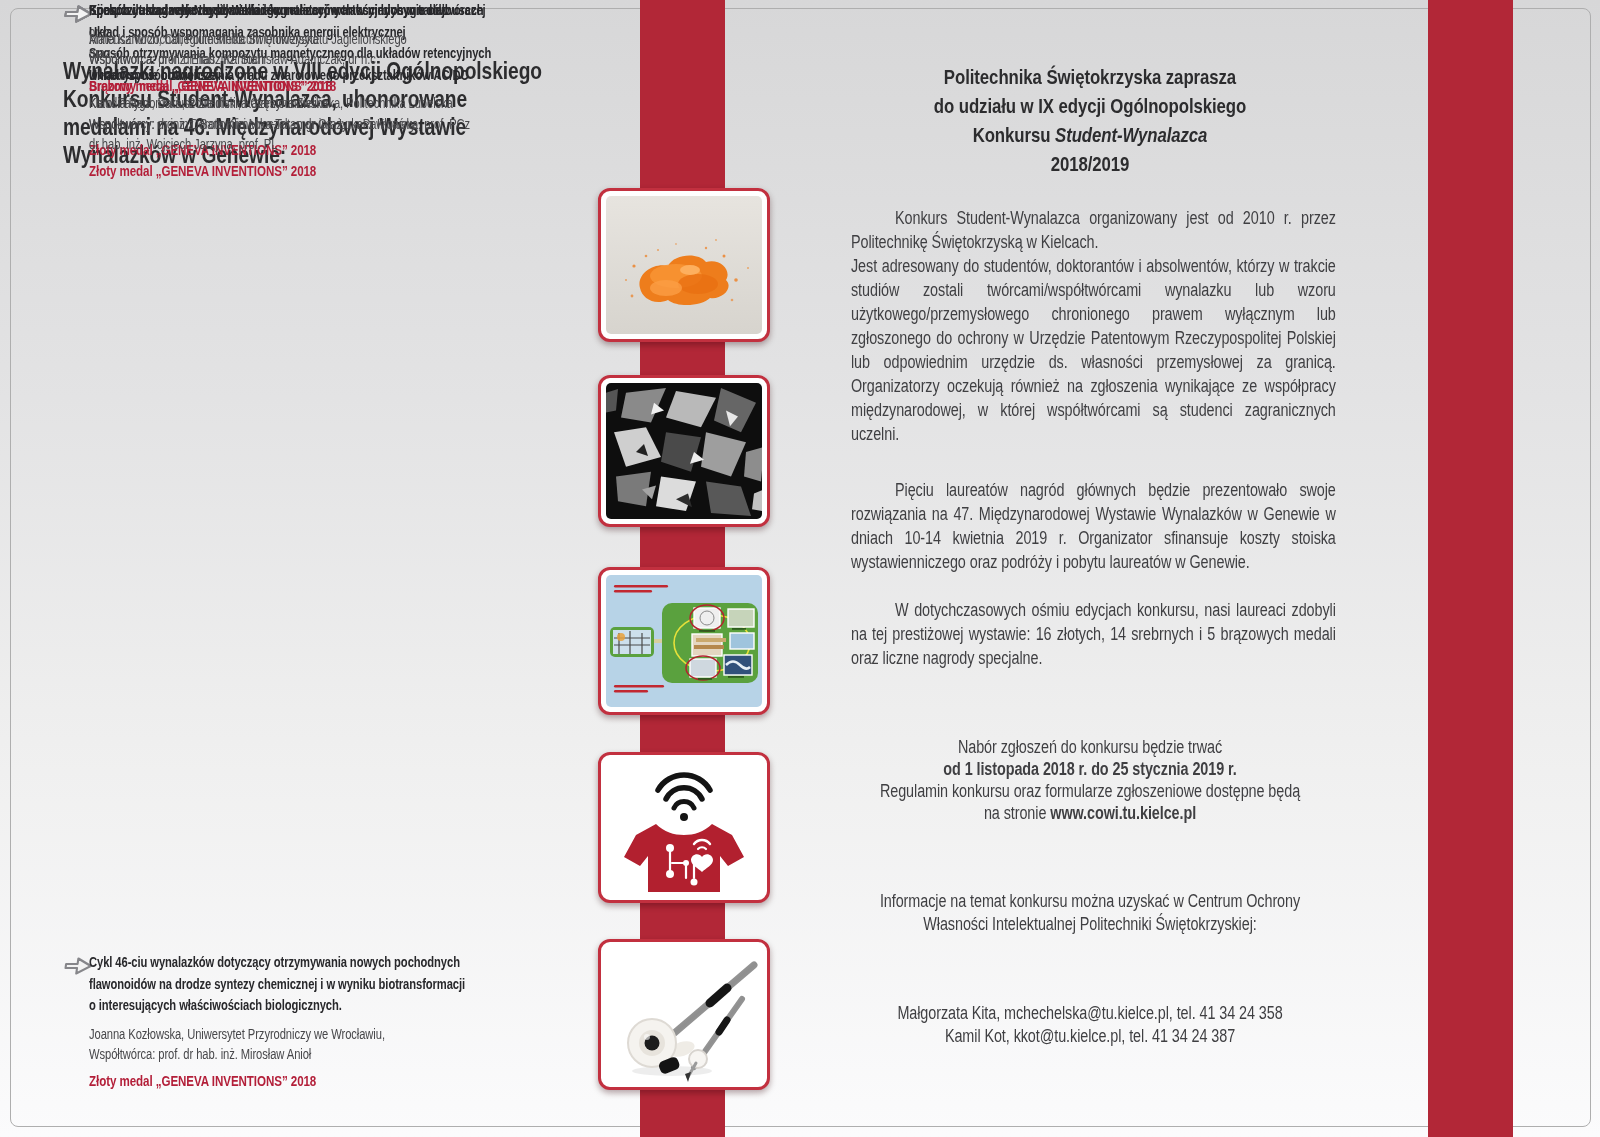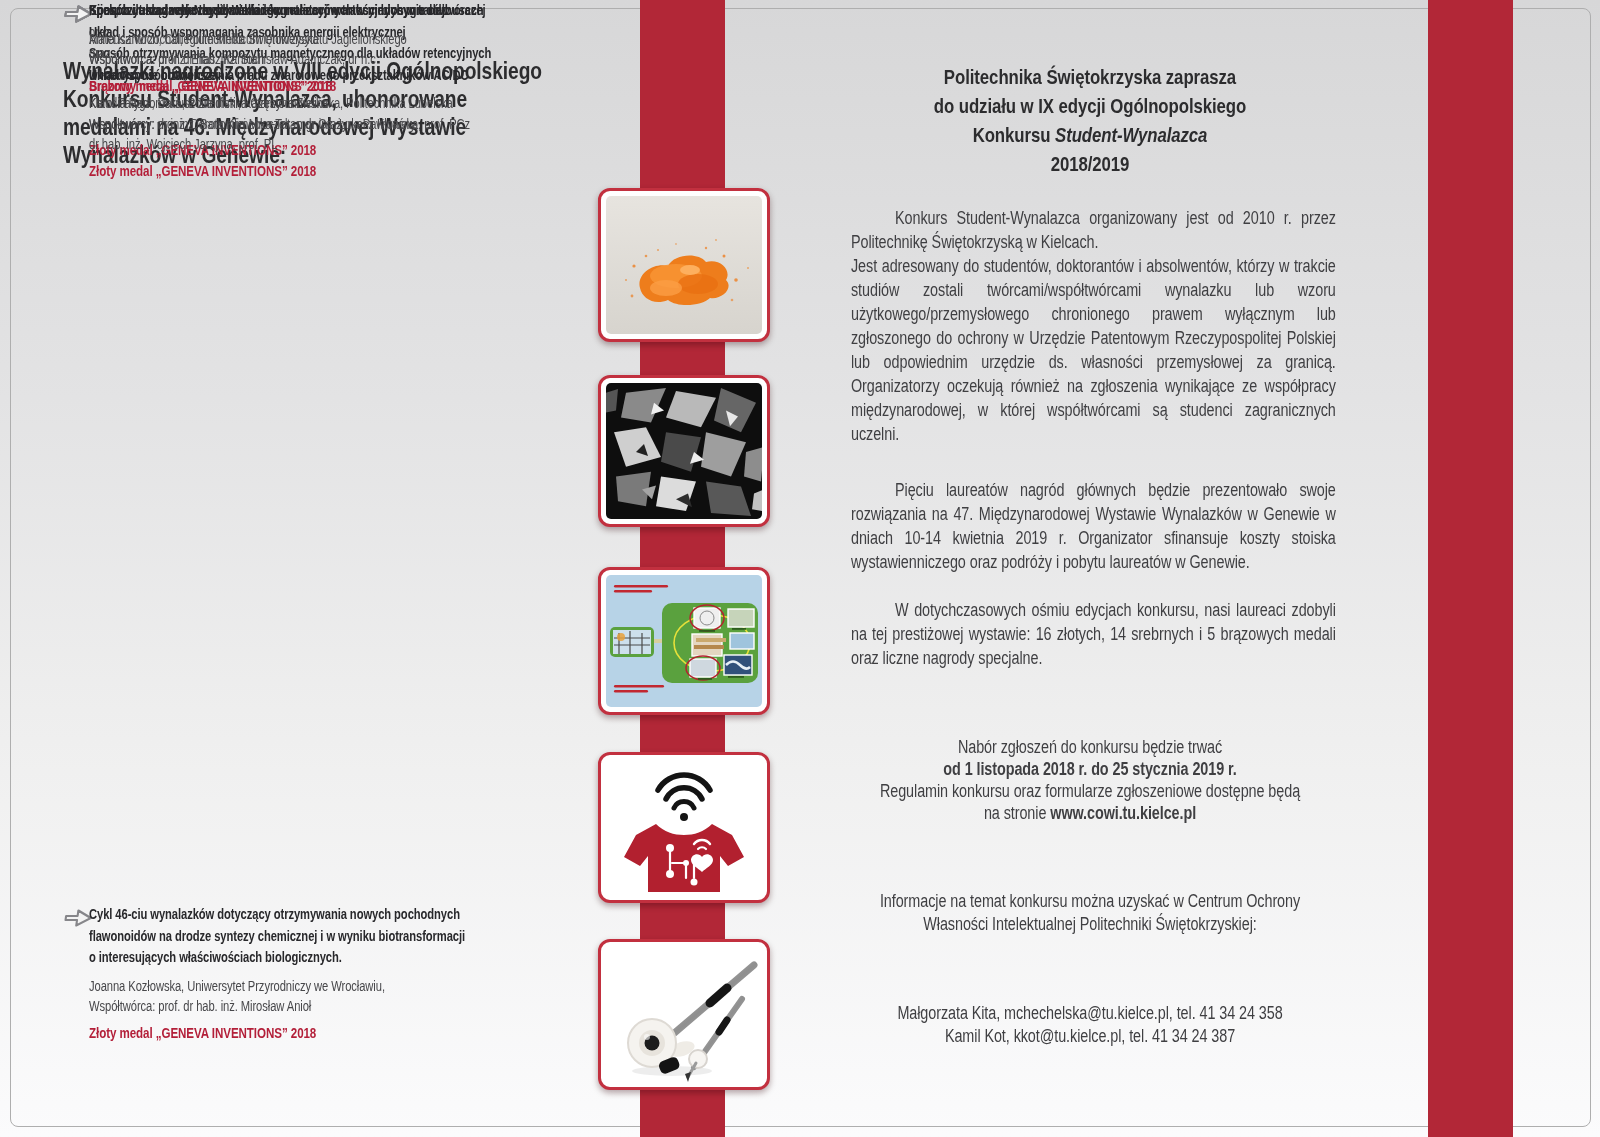--- a/index.html
+++ b/index.html
@@ -16,21 +16,21 @@
   
   .cond{transform:scaleX(0.8); transform-origin:0 0; letter-spacing:-0.1px;}
   
   .left-heading{position:absolute; left:63px; top:57px; width:700px;
     font-size:24px; font-weight:bold; line-height:28px; color:#2c2c2e; z-index:2;}
   .entry{position:absolute; left:63px; display:flex; align-items:flex-start; z-index:2;}
   .entry:nth-of-type(1){top:203px}
   .entry:nth-of-type(2){top:387px}
   .entry:nth-of-type(3){top:588px}
   .entry:nth-of-type(4){top:805px}
-  .entry:nth-of-type(5){top:904px}
+  .entry:nth-of-type(5){top:952px}
   .arrow{flex:0 0 auto; margin:2px 0 0 0;}
   .entry-text{width:570px; font-size:14px; line-height:21.5px; margin-left:-4px;}
   .entry-text .t-line.bold{font-weight:bold; color:#28282b;}
   .entry-text .t-line.reg{font-weight:normal; color:#47474a;}
   .entry-text .authors{margin-top:7px; line-height:20.5px; color:#47474a;}
   .entry-text .medal{margin-top:6px; font-weight:bold; font-size:14.5px; color:#b31f39;}
   
   .card{position:absolute; left:598px; width:156px; background:#fff;
     border:3px solid #c2303f; border-radius:12px; padding:5px; z-index:3;
     box-shadow:0 3px 6px rgba(50,0,8,.35);}

